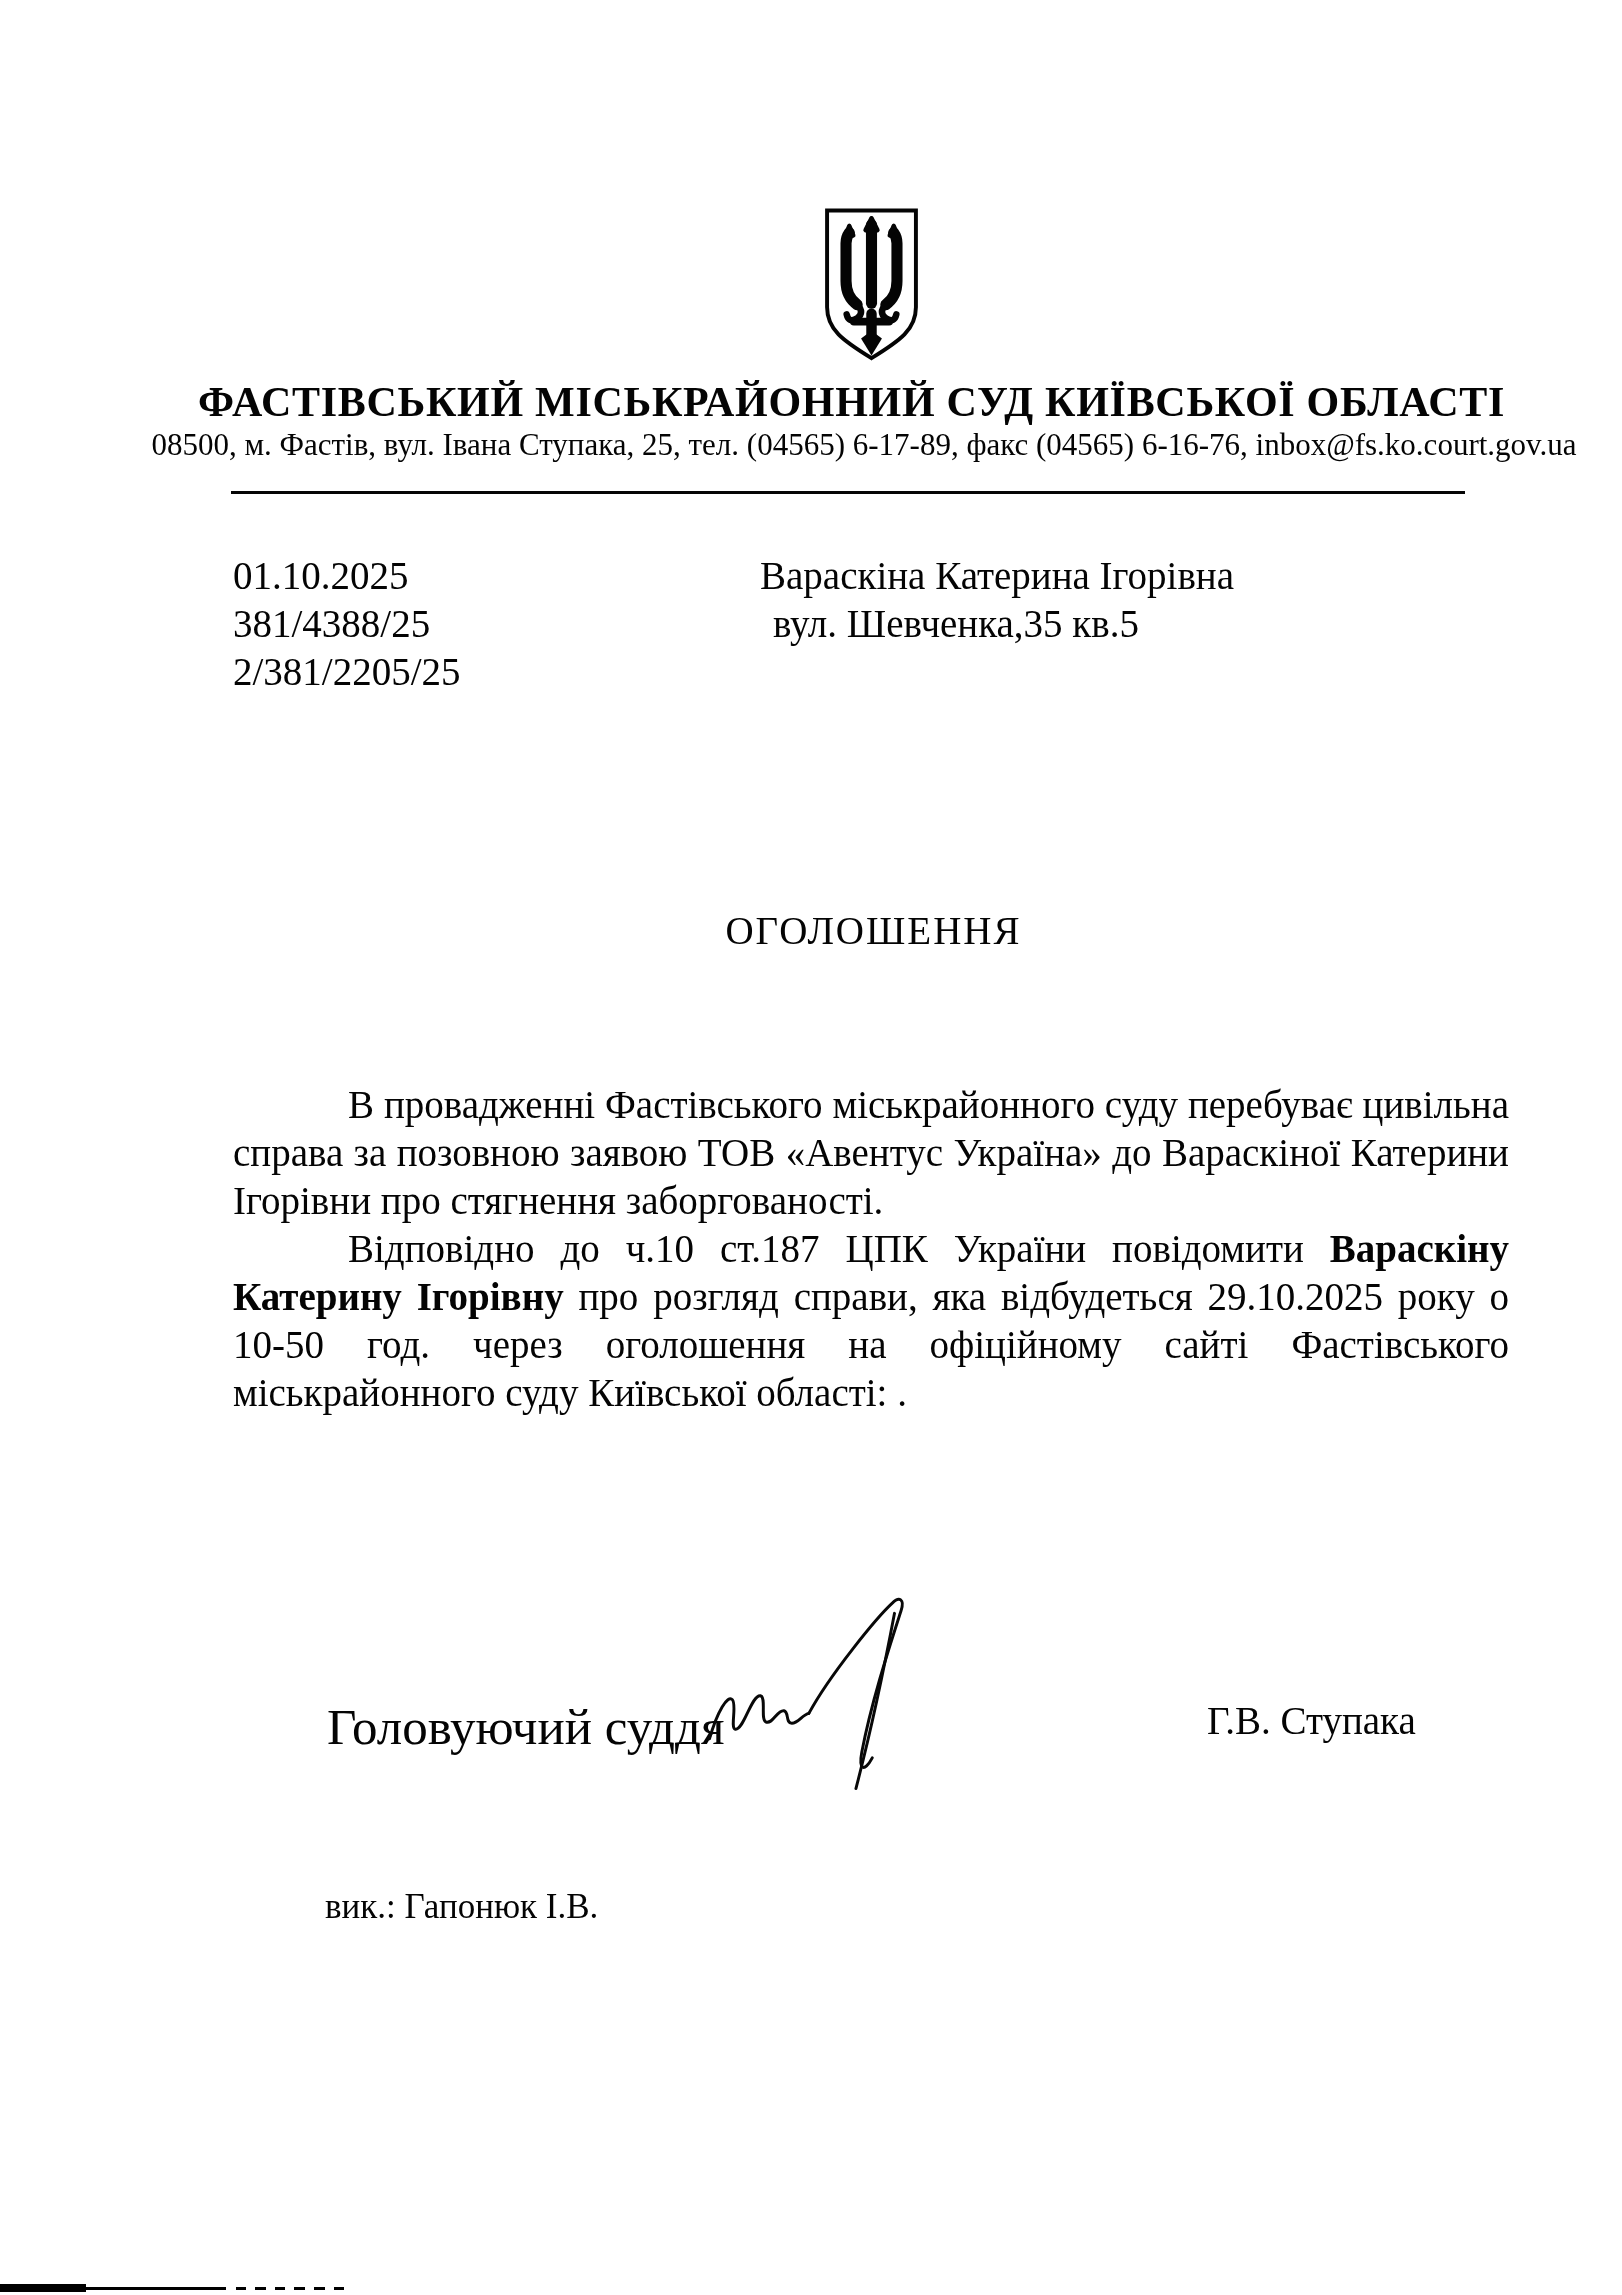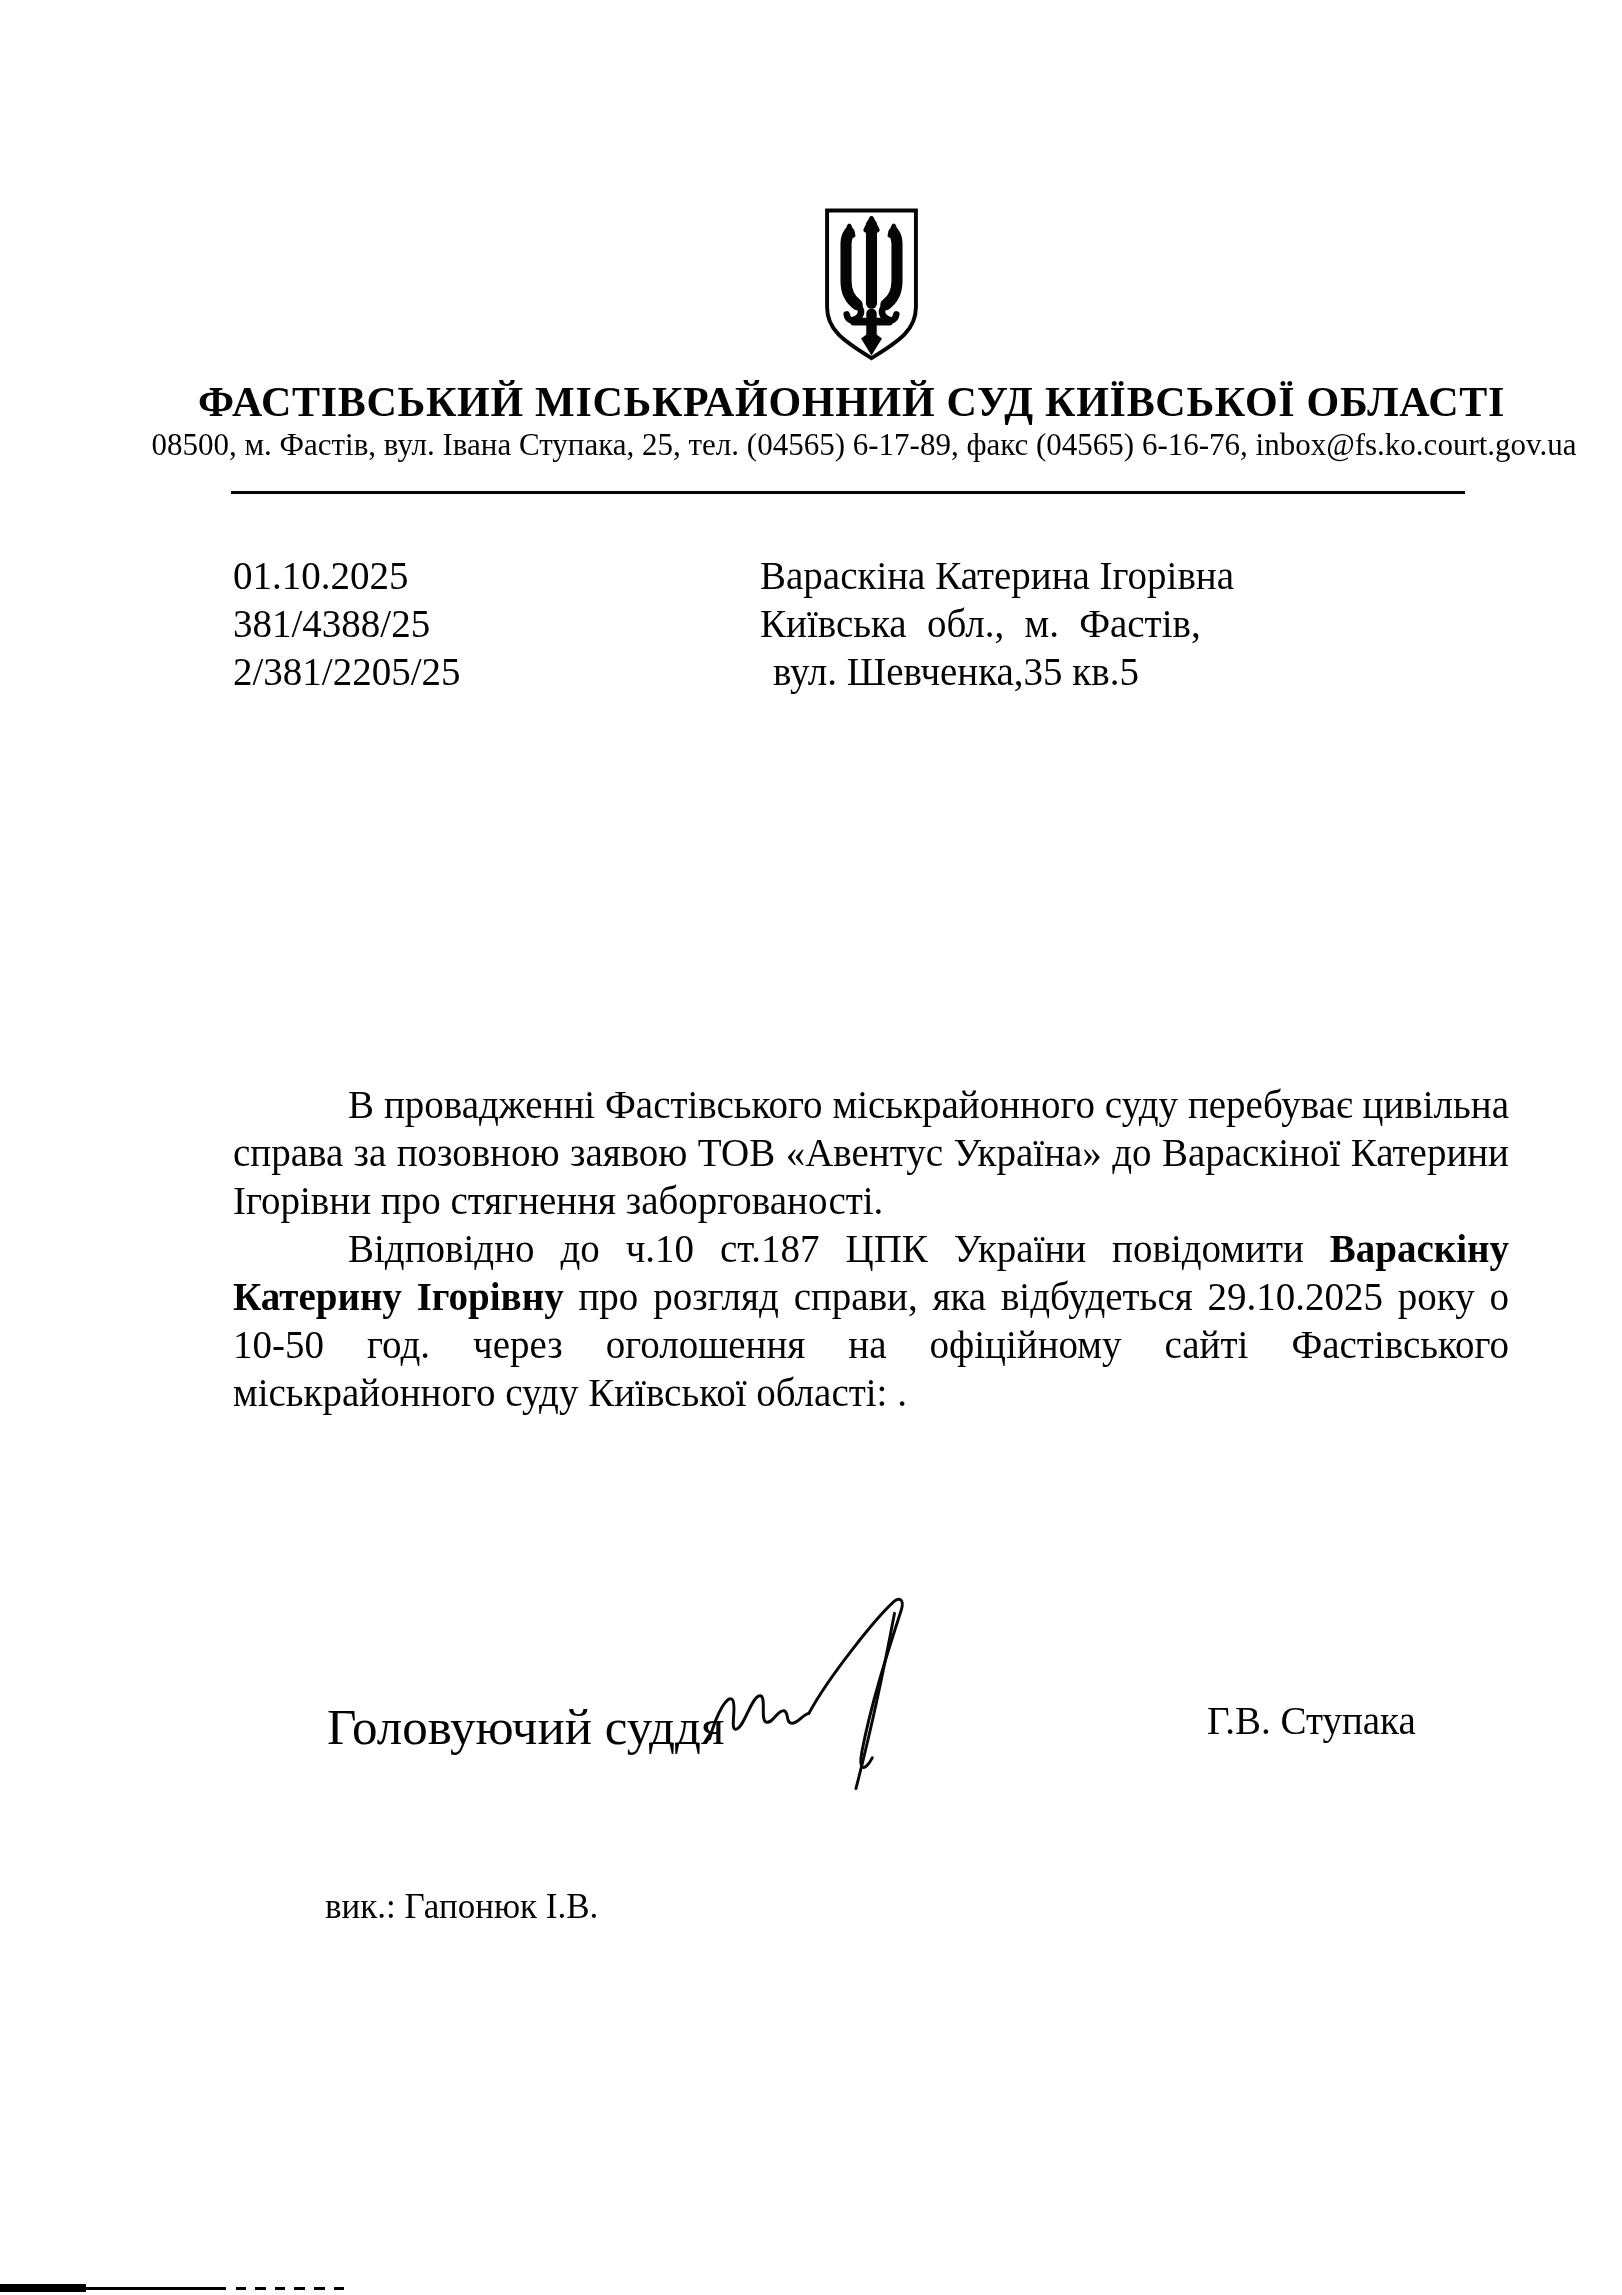--- a/index.html
+++ b/index.html
@@ -150,24 +150,24 @@
   <div id="header-rule" class="abs"></div>
 
   <div id="ref-block" class="abs">
     <div>01.10.2025</div>
     <div>381/4388/25</div>
     <div>2/381/2205/25</div>
   </div>
 
   <div id="addressee-block" class="abs">
     <div>Вараскіна Катерина Ігорівна</div>
-    <div class="wide">Київська обл., м. Фастів,</div>
     <div class="ind">вул. Шевченка,35 кв.5</div>
   </div>
 
+  <div id="doc-title" class="abs">ОГОЛОШЕННЯ</div>
 
   <div id="body-text" class="abs">
     <p>В провадженні Фастівського міськрайонного суду перебуває цивільна справа за позовною заявою ТОВ «Авентус Україна» до Вараскіної Катерини Ігорівни про стягнення заборгованості.</p>
     <p><span>Відповідно до ч.10 ст.187 ЦПК України повідомити </span><span class="bold">Вараскіну Катерину Ігорівну</span><span> про розгляд справи, яка відбудеться 29.10.2025 року о 10-50 год. через оголошення на офіційному сайті Фастівського міськрайонного суду Київської області: .</span></p>
   </div>
 
   <div id="judge-role" class="abs">Головуючий суддя</div>
 
   <svg id="signature" class="abs" viewBox="0 0 390 315" xmlns="http://www.w3.org/2000/svg">
     <g stroke="#080808" stroke-width="4.5" fill="none" stroke-linecap="round" stroke-linejoin="round">

